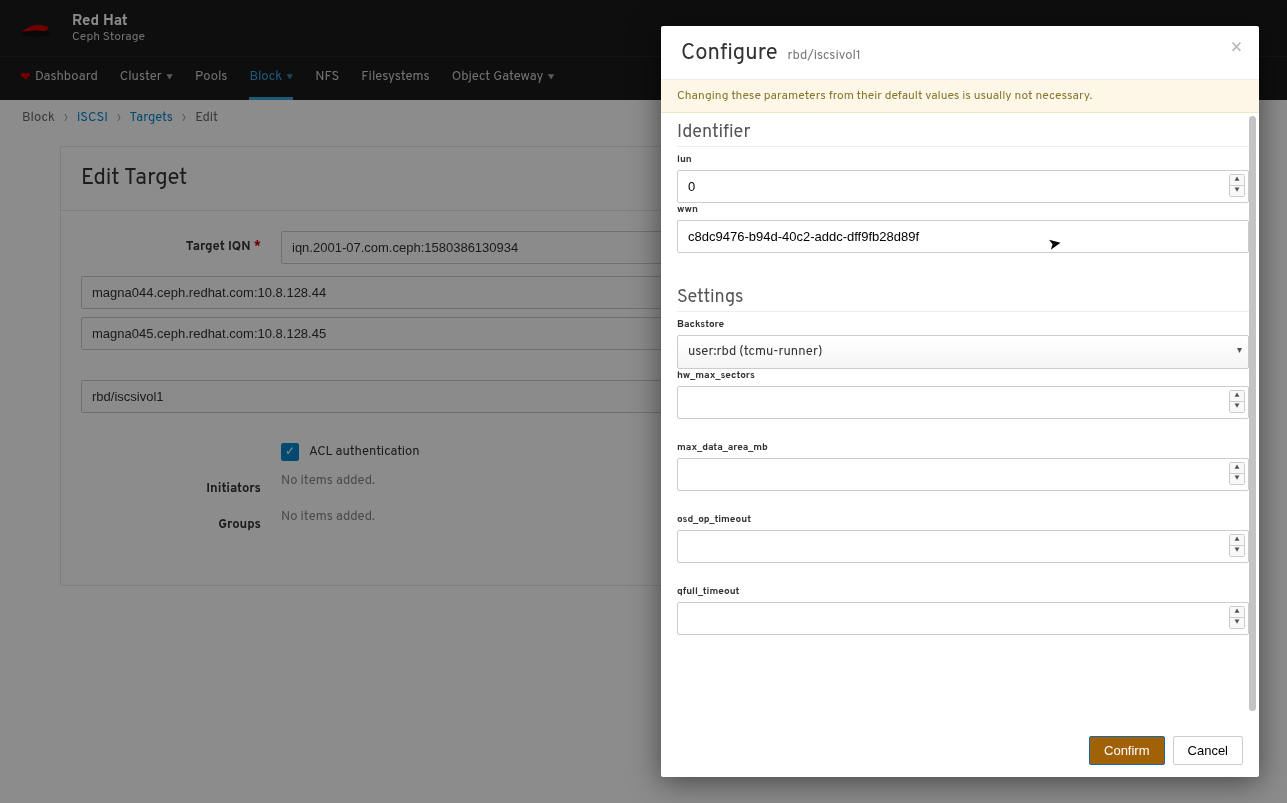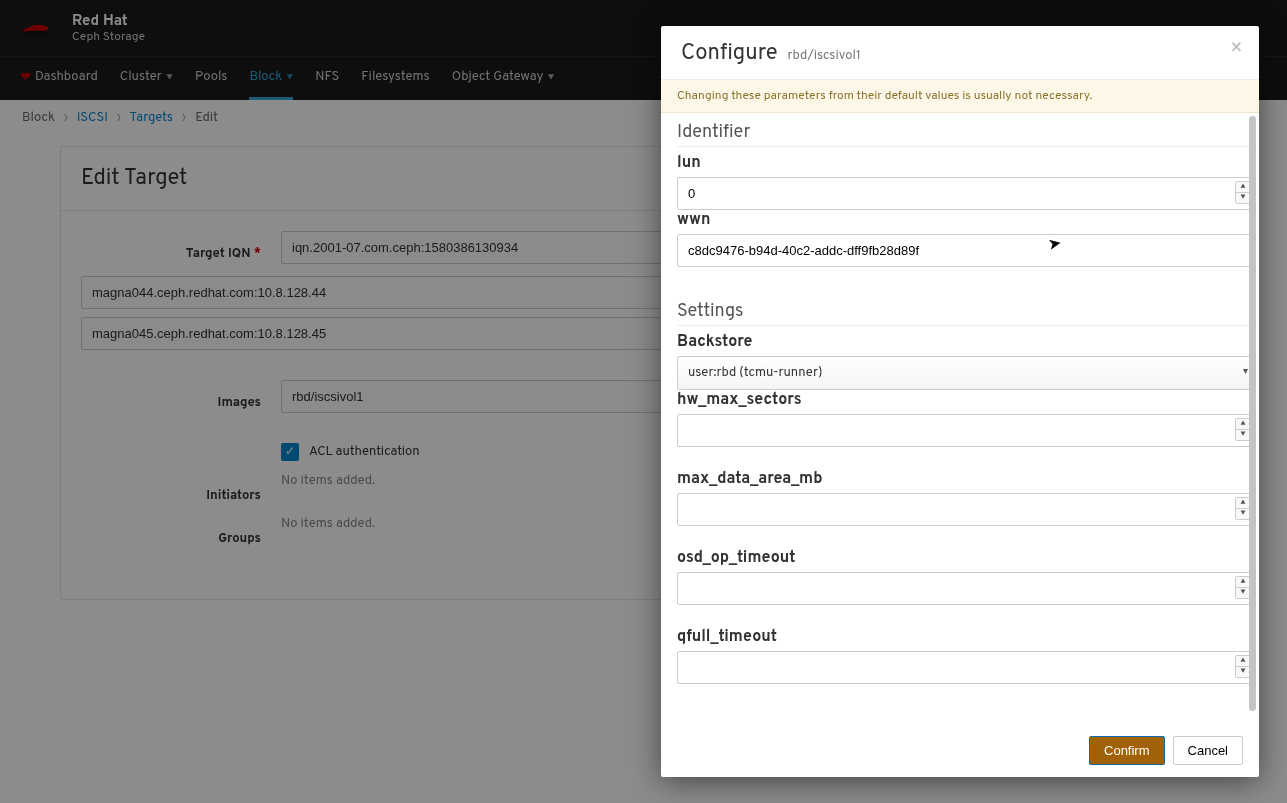--- a/index.html
+++ b/index.html
@@ -67,21 +67,20 @@
 }
 .panel-body { padding: 20px 20px 40px 20px; }
 .form-row { display: flex; align-items: flex-start; margin-bottom: 12px; }
 .form-label {
   width: 200px;
   text-align: right;
   padding-right: 20px;
   padding-top: 8px;
   font-weight: 700;
   font-size: 13px;
-  margin-top: 7px;
 }
 .form-label .req { color: #c00; }
 .form-control-wrap { flex: 1; }
 .form-control {
   width: 100%;
   border: 1px solid #ccc;
   background: #fdfdfd;
   padding: 8px 10px;
   font-size: 13px;
   color: #333;
@@ -130,37 +129,37 @@
   top: 10px; right: 16px;
   font-size: 20px;
   color: #bbb;
   cursor: pointer;
 }
 .modal-body {
   flex: 1;
   overflow-y: auto;
   padding: 0 0 20px 0;
 }
-.modal-body-inner { padding: 0 4px 0 16px; }
+.modal-body-inner { padding: 0 10px 0 16px; }
 .warn-banner {
   background: #fdf7e7;
   color: #8a752e;
   font-size: 12px;
   padding: 8px 16px;
   border-bottom: 1px solid #f0e6c5;
 }
 .section-title {
   font-size: 18px;
   color: #555;
   border-bottom: 1px solid #eee;
   margin: 8px 0 6px 0;
   padding-bottom: 2px;
 }
 .field-label {
-  font-size: 16px;
+  font-size: 10px;
   font-weight: 700;
   color: #333;
   margin: 0 0 4px 0;
   display: block;
 }
 .num-wrap { position: relative; }
 .num-input {
   width: 100%;
   border: 1px solid #ccc;
   padding: 8px 28px 8px 10px;
@@ -299,23 +298,20 @@
     </div>
 
     <div class="form-row">
       <div class="form-control-wrap">
         <input class="form-control mb8" value="magna044.ceph.redhat.com:10.8.128.44" style="">
         <input class="form-control" value="magna045.ceph.redhat.com:10.8.128.45" style="">
       </div>
     </div>
 
     <div class="form-row" style="margin-top:30px">
-      <div class="form-label">
-        <span>Images</span>
-      </div>
       <div class="form-control-wrap">
         <input class="form-control" value="rbd/iscsivol1" style="">
       </div>
     </div>
 
     <div class="form-row" style="margin-top:30px">
       <div class="form-label"></div>
       <div class="form-control-wrap">
         <div class="checkbox-row">
           <div class="chk">✓</div>

